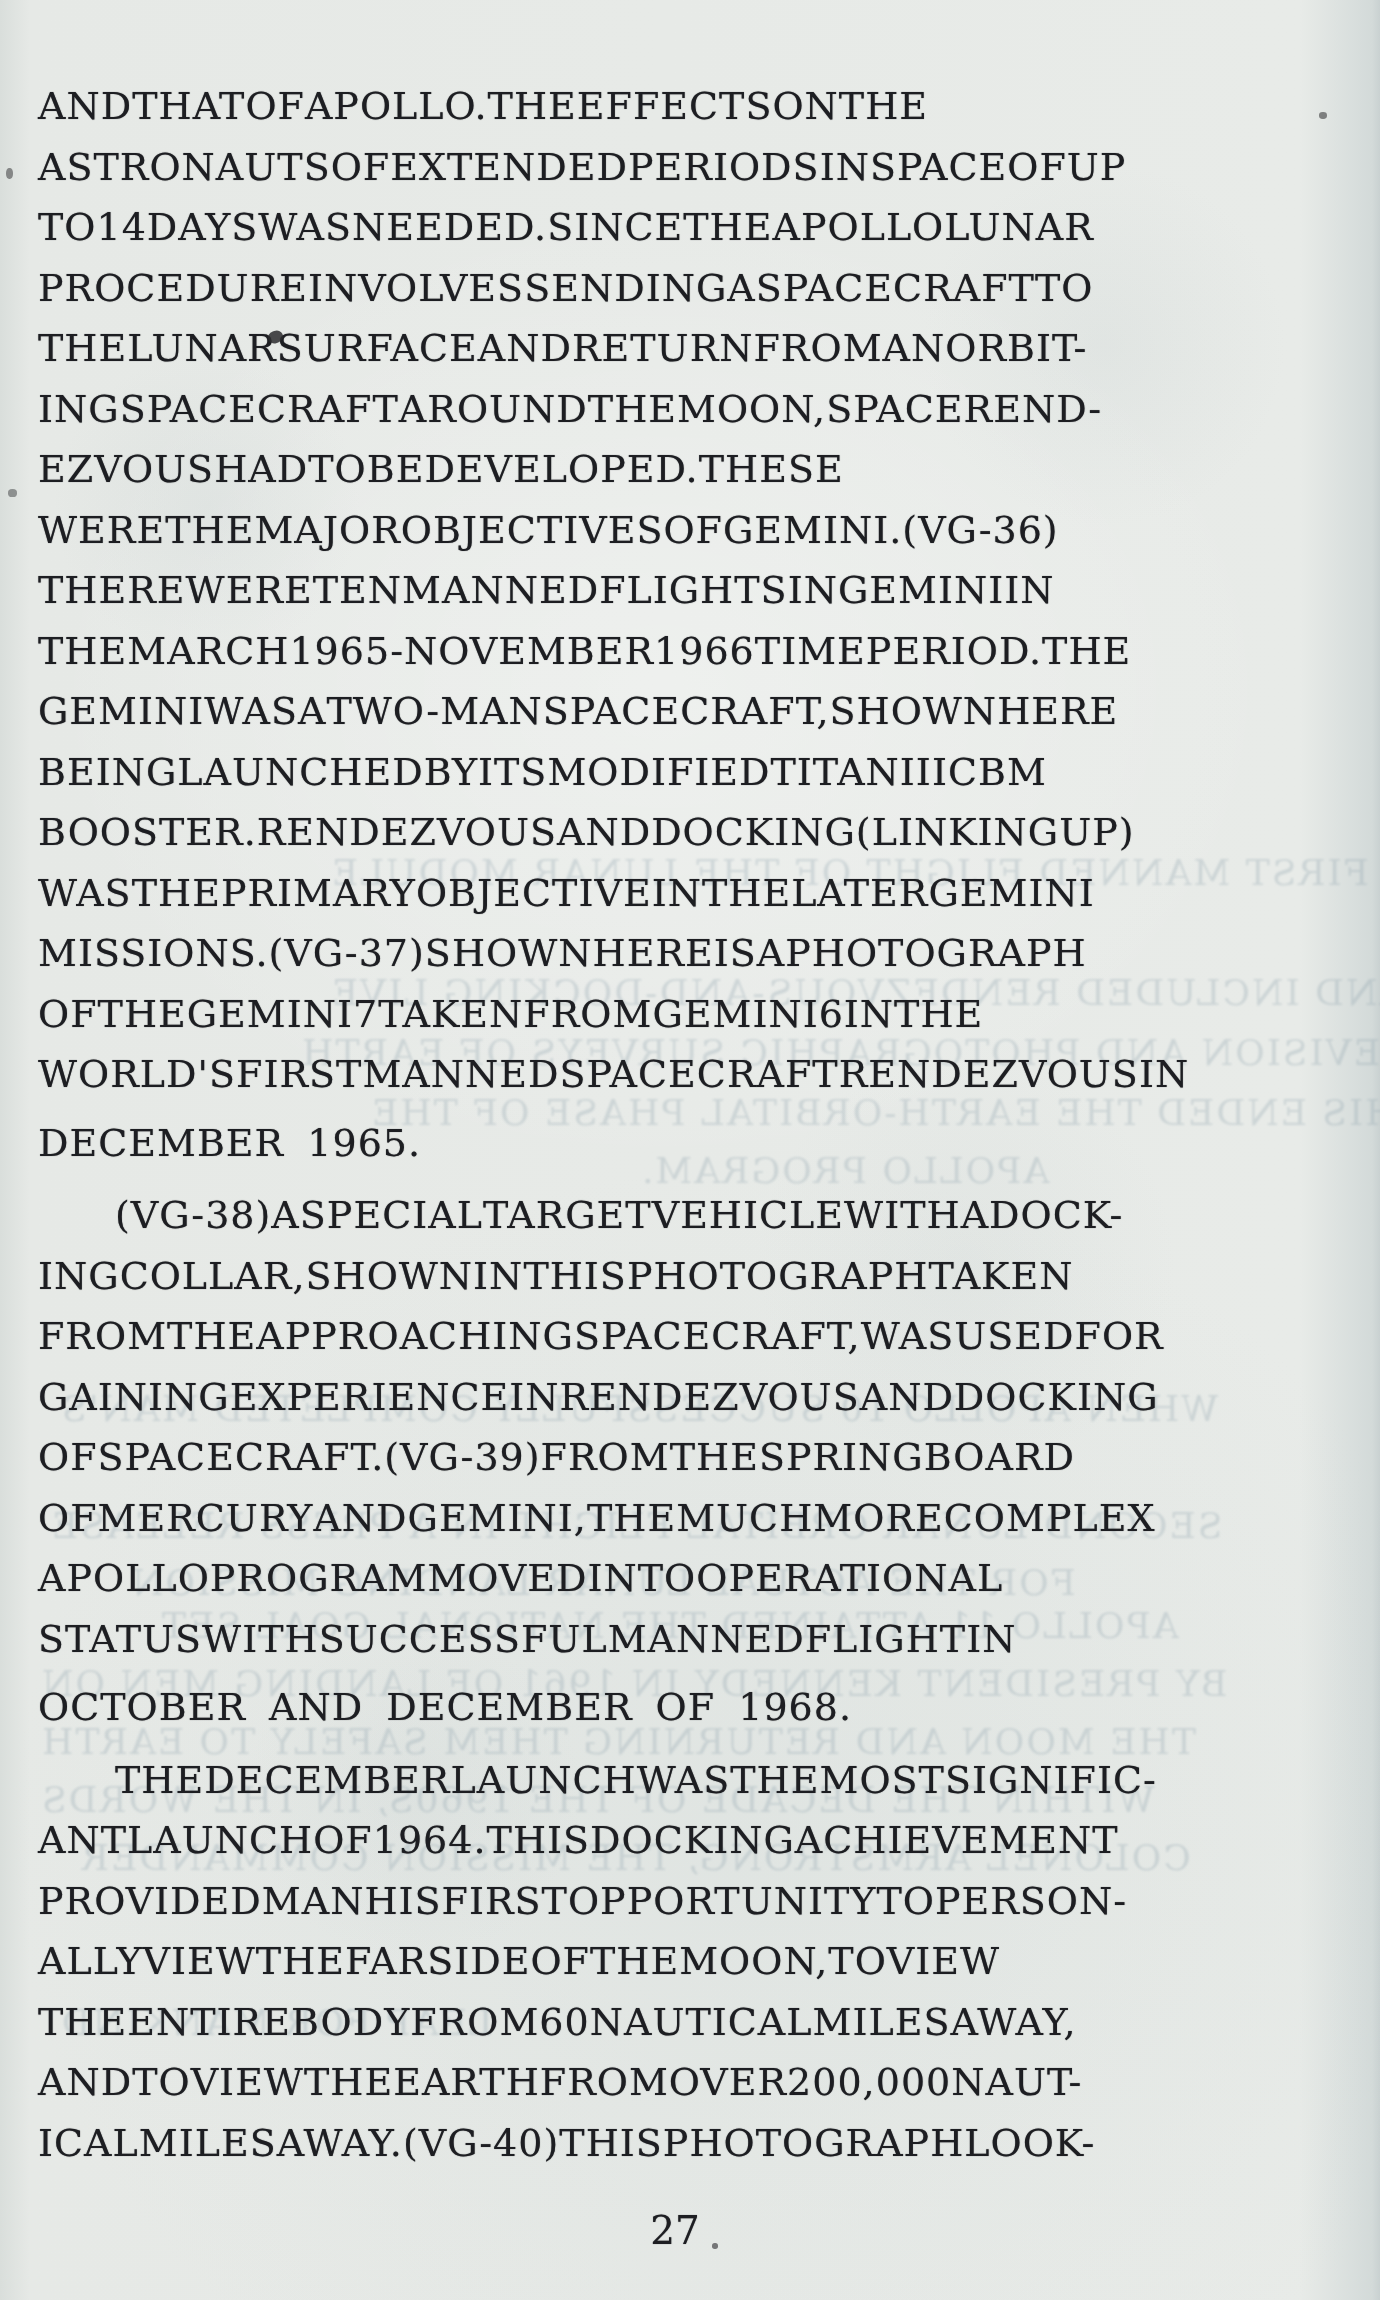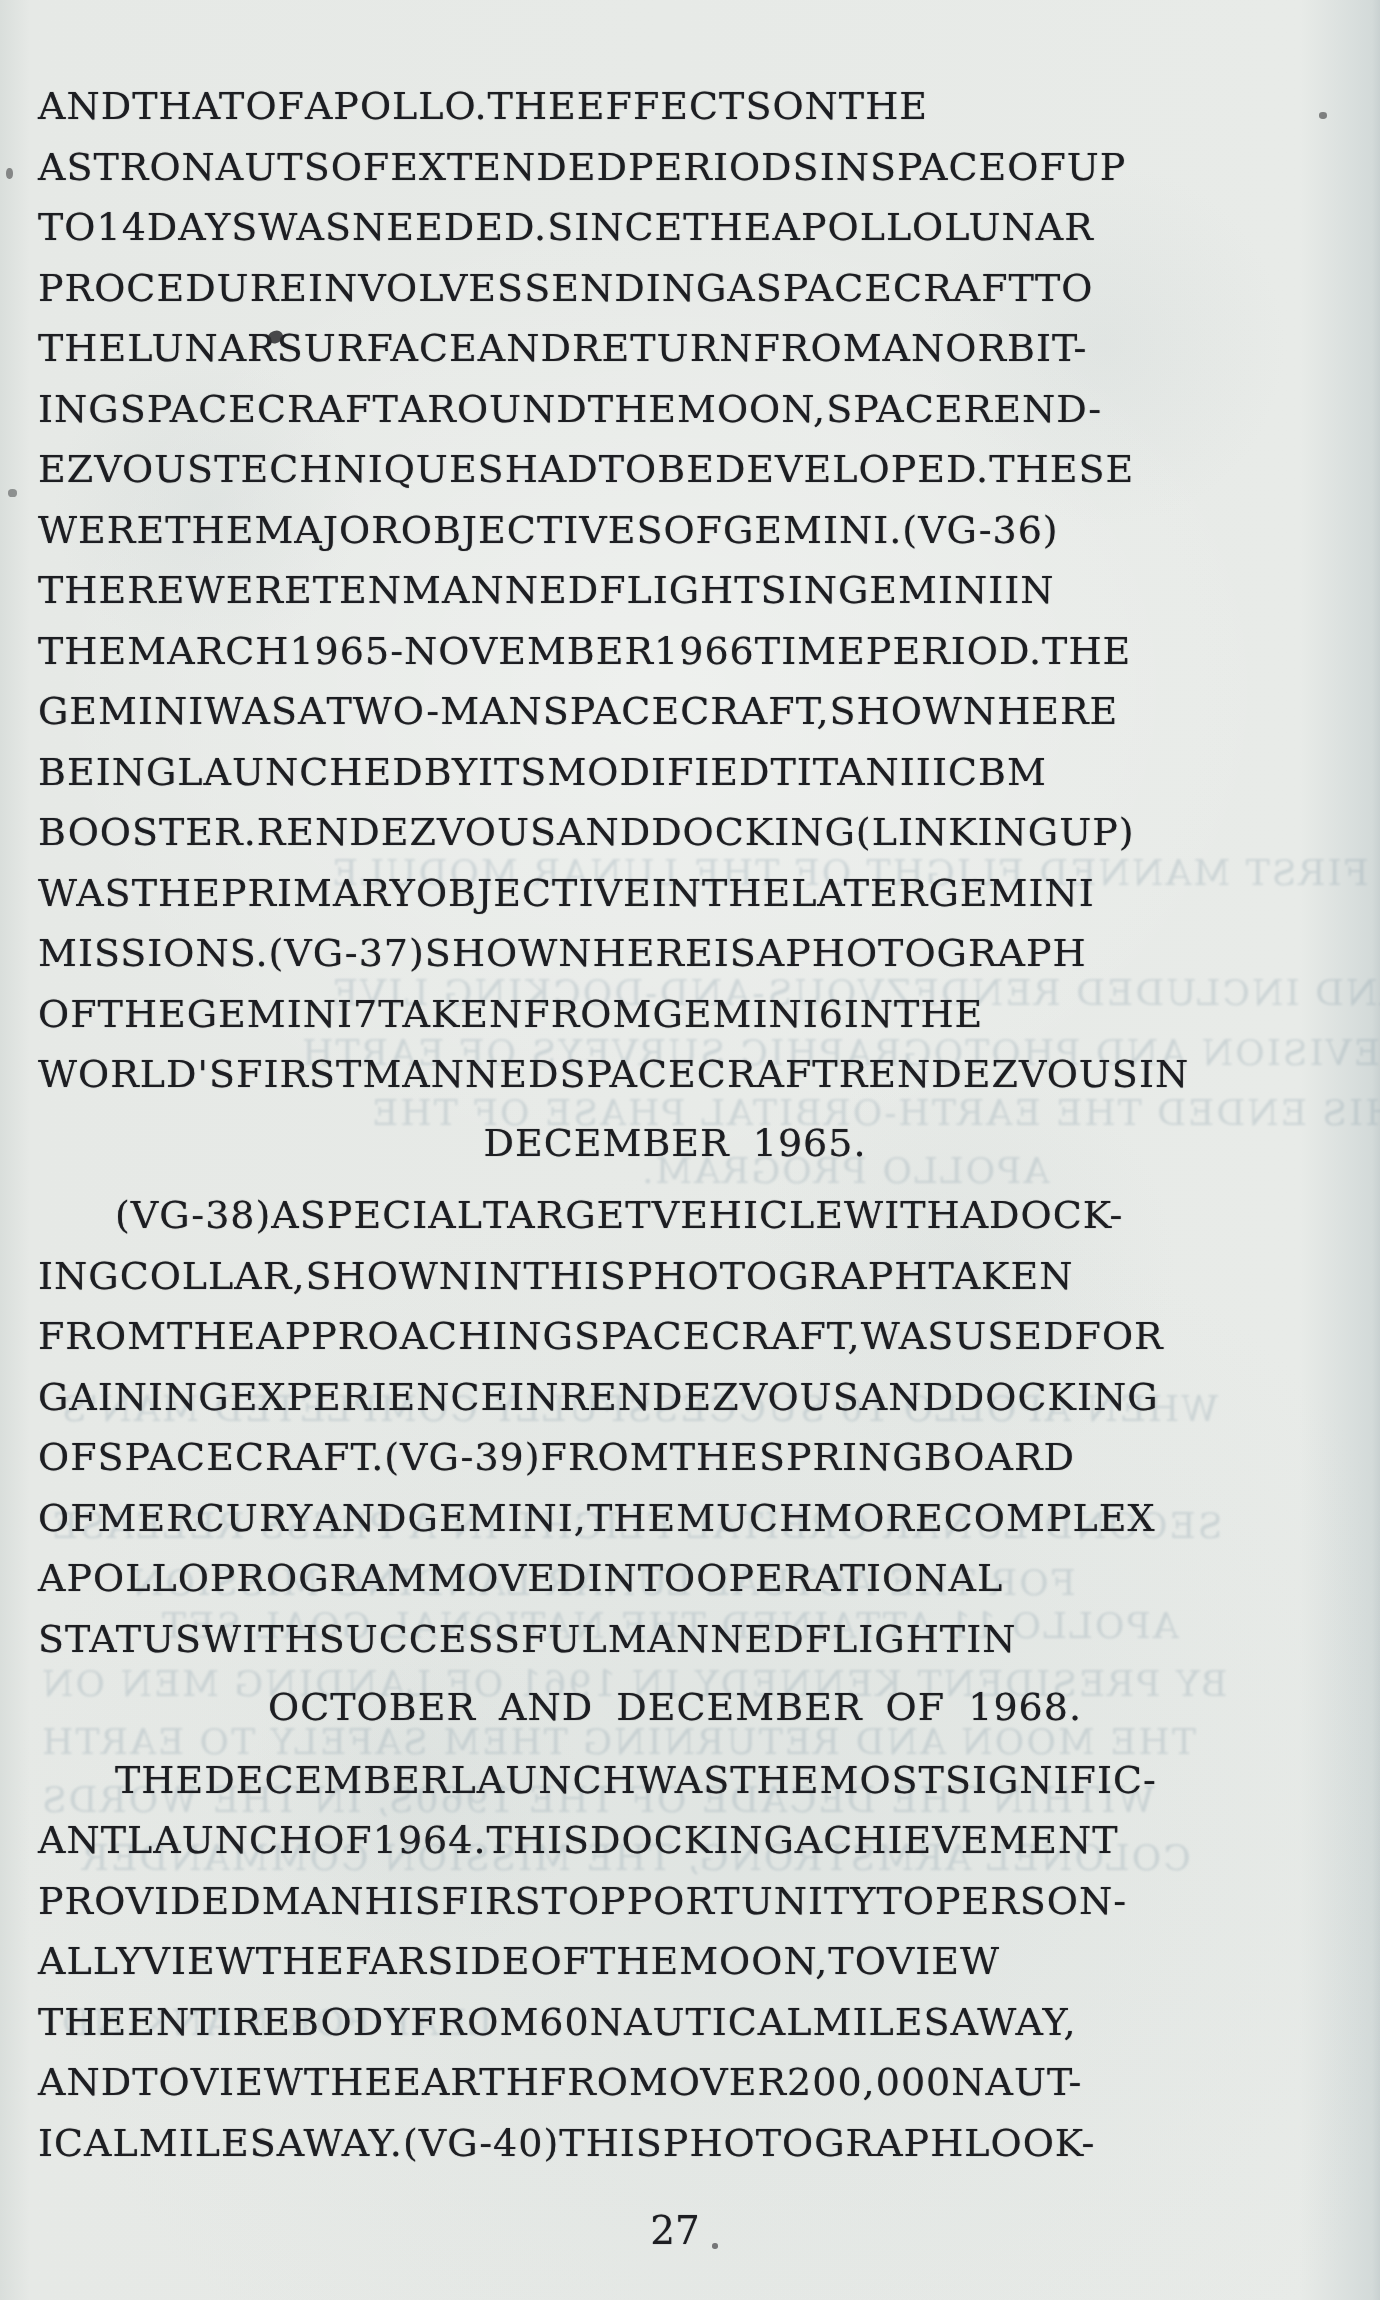--- a/index.html
+++ b/index.html
@@ -45,21 +45,20 @@
   }
   .line.just {
     display: flex;
     justify-content: flex-start;
     align-items: baseline;
   }
   .line.plain {
     display: block;
     line-height: 60.5px;
     word-spacing: 10px;
-    text-align: center;
   }
   .line.indent { padding-left: 77px; }
   .page-number {
     position: absolute;
     left: 38px;
     top: 2208px;
     width: 1274px;
     text-align: center;
     color: #1d1e22;
     font-size: 39px;
@@ -107,21 +106,21 @@
     </div>
 
   <main class="text-block" id="paragraphs">
       <div class="paragraph">
         <div class="line just"><span>AND</span><span>THAT</span><span>OF</span><span>APOLLO.</span><span>THE</span><span>EFFECTS</span><span>ON</span><span>THE</span></div>
         <div class="line just"><span>ASTRONAUTS</span><span>OF</span><span>EXTENDED</span><span>PERIODS</span><span>IN</span><span>SPACE</span><span>OF</span><span>UP</span></div>
         <div class="line just"><span>TO</span><span>14</span><span>DAYS</span><span>WAS</span><span>NEEDED.</span><span>SINCE</span><span>THE</span><span>APOLLO</span><span>LUNAR</span></div>
         <div class="line just"><span>PROCEDURE</span><span>INVOLVES</span><span>SENDING</span><span>A</span><span>SPACECRAFT</span><span>TO</span></div>
         <div class="line just"><span>THE</span><span>LUNAR</span><span>SURFACE</span><span>AND</span><span>RETURN</span><span>FROM</span><span>AN</span><span>ORBIT-</span></div>
         <div class="line just"><span>ING</span><span>SPACECRAFT</span><span>AROUND</span><span>THE</span><span>MOON,</span><span>SPACE</span><span>REND-</span></div>
-        <div class="line just"><span>EZVOUS</span><span>TECHNIQUES</span><span>HAD</span><span>TO</span><span>BE</span><span>DEVELOPED.</span><span>THESE</span></div>
+        <div class="line just"><span>EZVOUS</span><span>HAD</span><span>TO</span><span>BE</span><span>DEVELOPED.</span><span>THESE</span></div>
         <div class="line just"><span>WERE</span><span>THE</span><span>MAJOR</span><span>OBJECTIVES</span><span>OF</span><span>GEMINI.</span><span>(VG-36)</span></div>
         <div class="line just"><span>THERE</span><span>WERE</span><span>TEN</span><span>MANNED</span><span>FLIGHTS</span><span>IN</span><span>GEMINI</span><span>IN</span></div>
         <div class="line just"><span>THE</span><span>MARCH</span><span>1965</span><span>-</span><span>NOVEMBER</span><span>1966</span><span>TIME</span><span>PERIOD.</span><span>THE</span></div>
         <div class="line just"><span>GEMINI</span><span>WAS</span><span>A</span><span>TWO-MAN</span><span>SPACECRAFT,</span><span>SHOWN</span><span>HERE</span></div>
         <div class="line just"><span>BEING</span><span>LAUNCHED</span><span>BY</span><span>ITS</span><span>MODIFIED</span><span>TITAN</span><span>II</span><span>ICBM</span></div>
         <div class="line just"><span>BOOSTER.</span><span>RENDEZVOUS</span><span>AND</span><span>DOCKING</span><span>(LINKING</span><span>UP)</span></div>
         <div class="line just"><span>WAS</span><span>THE</span><span>PRIMARY</span><span>OBJECTIVE</span><span>IN</span><span>THE</span><span>LATER</span><span>GEMINI</span></div>
         <div class="line just"><span>MISSIONS.</span><span>(VG-37)</span><span>SHOWN</span><span>HERE</span><span>IS</span><span>A</span><span>PHOTOGRAPH</span></div>
         <div class="line just"><span>OF</span><span>THE</span><span>GEMINI</span><span>7</span><span>TAKEN</span><span>FROM</span><span>GEMINI</span><span>6</span><span>IN</span><span>THE</span></div>
         <div class="line just"><span>WORLD'S</span><span>FIRST</span><span>MANNED</span><span>SPACECRAFT</span><span>RENDEZVOUS</span><span>IN</span></div>

